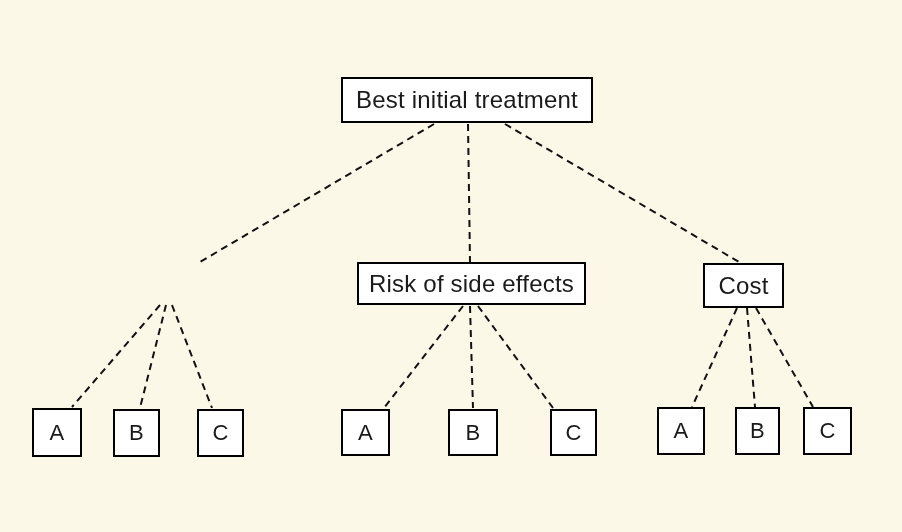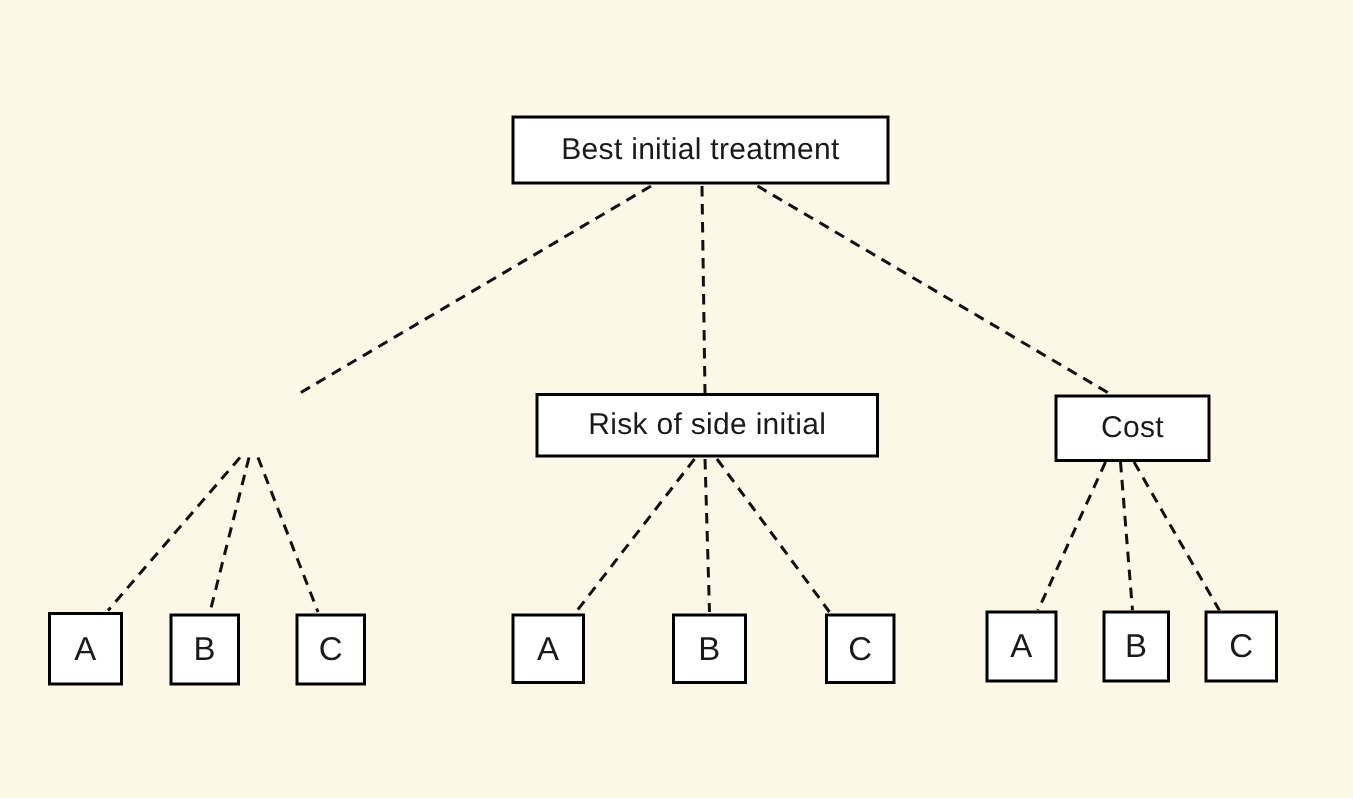--- a/index.html
+++ b/index.html
@@ -33,21 +33,21 @@
     fill: none;
   }
   .node {
     position: absolute;
     display: flex;
     align-items: center;
     justify-content: center;
     background: var(--color-node_fill);
     border: 2px solid var(--color-node_border);
     color: var(--color-text);
-    font-size: 20px;
+    font-size: 24px;
     letter-spacing: 0.2px;
     white-space: nowrap;
   }
   .node.leaf { font-size: 22px; }
 </style>
 </head>
 <body>
 
 <div class="canvas">
 
@@ -65,23 +65,23 @@
     <line x1="478" y1="306" x2="553" y2="408"></line>
 
     <line x1="737" y1="308" x2="692" y2="407"></line>
     <line x1="747" y1="308" x2="755" y2="407"></line>
     <line x1="756" y1="308" x2="813" y2="407"></line>
   </svg>
 
   <div class="node root" style="left:341px; top:77px; width:252px; height:46px;">Best initial treatment</div>
 
 
-  <div class="node" style="left:357px; top:262px; width:229px; height:43px;">Risk of side initial</div>
+  <div class="node" style="left:357px; top:262px; width:229px; height:43px;">Risk of side effects</div>
 
-  <div class="node" style="left:703px; top:263px; width:104px; height:45px;">Cost</div>
+  <div class="node" style="left:703px; top:263px; width:81px; height:45px;">Cost</div>
 
   <div class="node leaf" style="left:32px; top:408px; width:50px; height:49px;">A</div>
   <div class="node leaf" style="left:113px; top:409px; width:47px; height:48px;">B</div>
   <div class="node leaf" style="left:197px; top:409px; width:47px; height:48px;">C</div>
 
   <div class="node leaf" style="left:341px; top:409px; width:49px; height:47px;">A</div>
   <div class="node leaf" style="left:448px; top:409px; width:50px; height:47px;">B</div>
   <div class="node leaf" style="left:550px; top:409px; width:47px; height:47px;">C</div>
 
   <div class="node leaf" style="left:657px; top:407px; width:48px; height:48px;">A</div>

